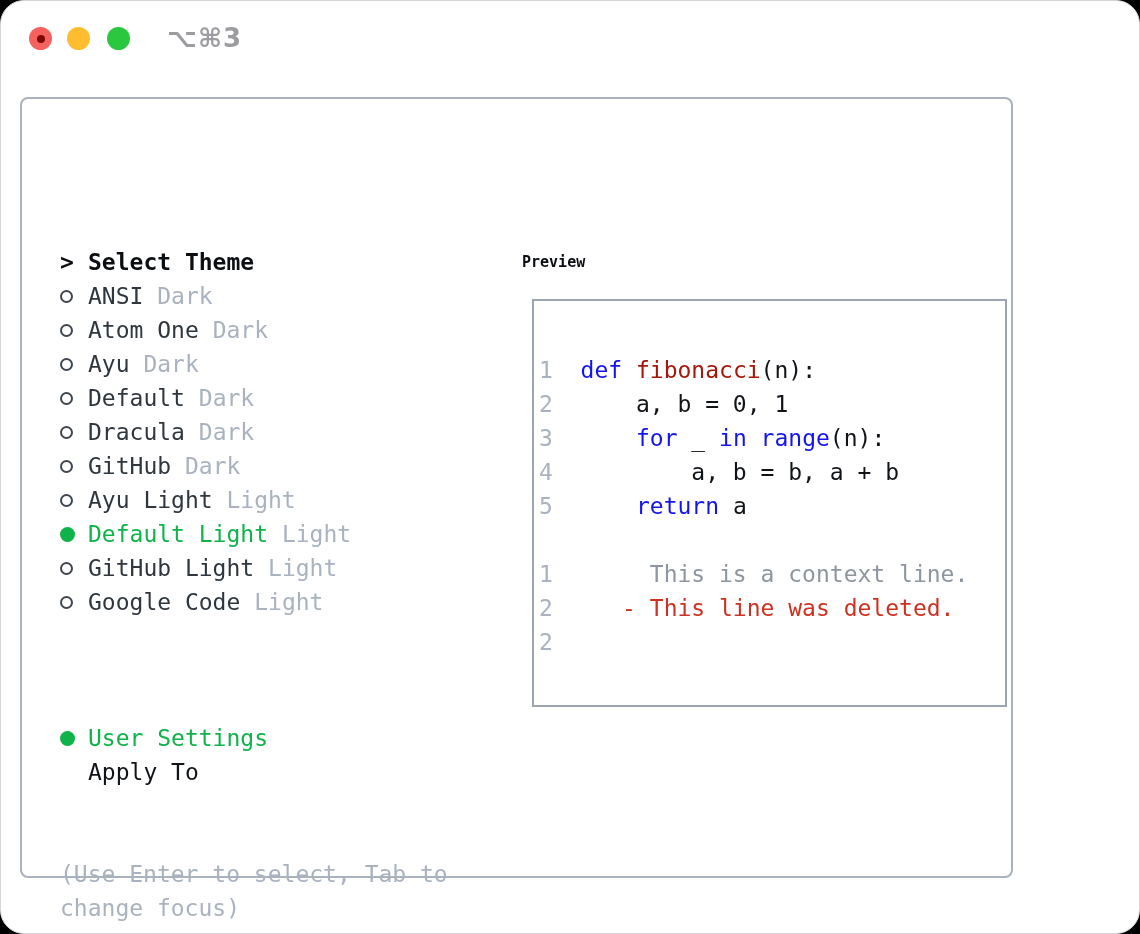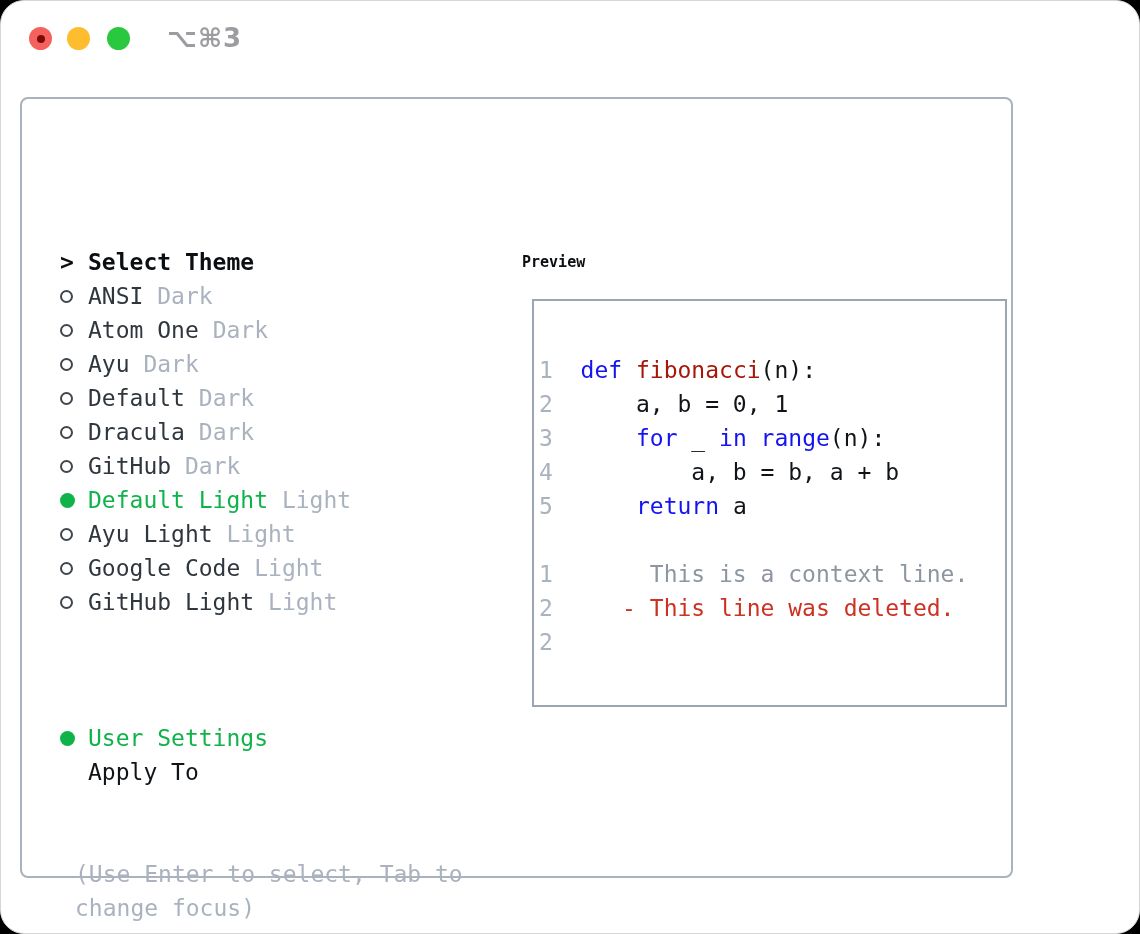--- a/index.html
+++ b/index.html
@@ -59,21 +59,21 @@
   .chev{font-weight:bold;color:var(--heading-black);}
   .label{white-space:pre;}
   .name{color:var(--dark-text);}
   .name.selected{color:var(--ui-green);}
   .variant{color:var(--muted-gray);}
   .heading{font-weight:bold;color:var(--heading-black);}
 
   .theme-list{position:absolute;left:38px;top:146px;}
   .apply-block{position:absolute;left:38px;top:622px;}
   .apply-title-row .label{color:var(--code-black);}
-  .help-block{position:absolute;left:53px;top:758px;color:var(--muted-gray);}
+  .help-block{position:absolute;left:38px;top:758px;color:var(--muted-gray);}
   .help-line{height:34px;display:flex;align-items:center;font-size:23px;white-space:pre;}
 
   
   .preview-title{
     position:absolute;left:500px;top:146px;height:34px;display:flex;align-items:center;
     font-size:15px;font-weight:bold;color:var(--heading-black);
   }
   .preview-box{
     position:absolute;left:510px;top:200px;width:475px;height:408px;
     border:2px solid var(--preview-border);background:#fff;
@@ -110,24 +110,24 @@
         <span class="marker"><span class="chev">&gt;</span></span>
         <span class="label heading">Select Theme</span>
       </div>
 
     <div class="row"><span class="marker"><span class="ring"></span></span><span class="label"><span class="name">ANSI</span> <span class="variant">Dark</span></span></div>
         <div class="row"><span class="marker"><span class="ring"></span></span><span class="label"><span class="name">Atom One</span> <span class="variant">Dark</span></span></div>
         <div class="row"><span class="marker"><span class="ring"></span></span><span class="label"><span class="name">Ayu</span> <span class="variant">Dark</span></span></div>
         <div class="row"><span class="marker"><span class="ring"></span></span><span class="label"><span class="name">Default</span> <span class="variant">Dark</span></span></div>
         <div class="row"><span class="marker"><span class="ring"></span></span><span class="label"><span class="name">Dracula</span> <span class="variant">Dark</span></span></div>
         <div class="row"><span class="marker"><span class="ring"></span></span><span class="label"><span class="name">GitHub</span> <span class="variant">Dark</span></span></div>
+        <div class="row"><span class="marker"><span class="ring"></span></span><span class="label"><span class="name">Ayu Light</span> <span class="variant">Light</span></span></div>
         <div class="row"><span class="marker"><span class="dot"></span></span><span class="label"><span class="name selected">Default Light</span> <span class="variant">Light</span></span></div>
-        <div class="row"><span class="marker"><span class="ring"></span></span><span class="label"><span class="name">Ayu Light</span> <span class="variant">Light</span></span></div>
+        <div class="row"><span class="marker"><span class="ring"></span></span><span class="label"><span class="name">GitHub Light</span> <span class="variant">Light</span></span></div>
         <div class="row"><span class="marker"><span class="ring"></span></span><span class="label"><span class="name">Google Code</span> <span class="variant">Light</span></span></div>
-        <div class="row"><span class="marker"><span class="ring"></span></span><span class="label"><span class="name">GitHub Light</span> <span class="variant">Light</span></span></div>
       </div>
 
     <div class="apply-block">
       <div class="row"><span class="marker"><span class="dot"></span></span><span class="label"><span class="name selected">User Settings</span></span></div>
 
     <div class="row apply-title-row">
         <span class="marker"></span>
         <span class="label">Apply To</span>
       </div>
       </div>

